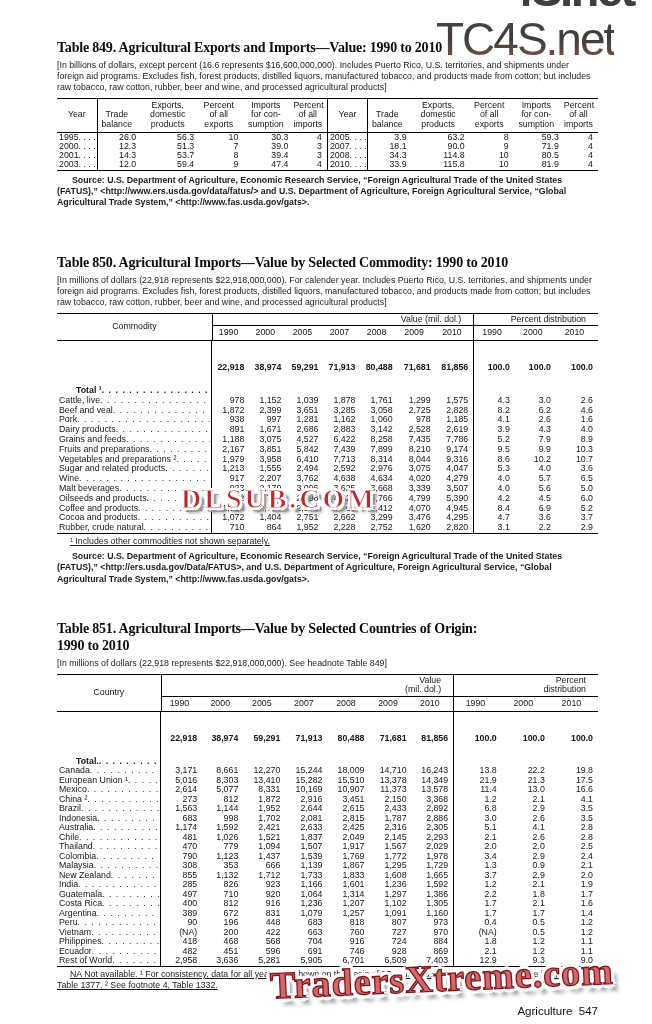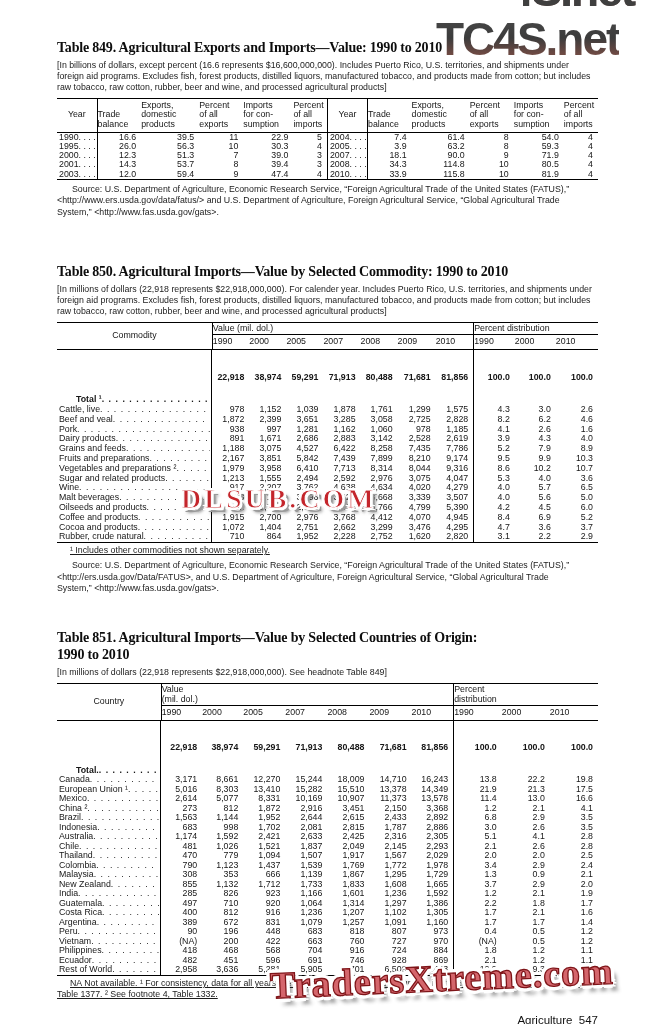--- a/index.html
+++ b/index.html
@@ -7,31 +7,31 @@
         font-family:"Liberation Sans",sans-serif;color:#161616;}
   .content{position:absolute;left:57px;top:0;width:541px;}
 
   .ttl{font-family:"Liberation Serif",serif;font-weight:bold;font-size:14px;
        line-height:1.2;margin:0;color:#0d0d0d;white-space:pre-line;letter-spacing:-0.2px;}
   .t849-ttl{margin-top:40px;}
   .t850-ttl{margin-top:46px;}
   .t851-ttl{margin-top:36px;}
 
   .headnote{font-size:8.8px;line-height:1.25;margin:3px 0 0 0;color:#1b1b1b;}
-  .src{font-size:8.8px;line-height:1.3;margin:4px 16px 0 0;text-indent:15px;color:#1b1b1b;}
+  .src{font-size:8.8px;line-height:1.3;margin:4px 16px 0 0;text-indent:15px;color:#1b1b1b;font-weight:bold;}
   .fnote{font-size:8.8px;line-height:1.25;margin:2px 0 0 0;text-indent:13px;color:#1b1b1b;text-decoration:underline;}
 
   table{border-collapse:collapse;table-layout:fixed;width:541px;font-size:8.8px;
         margin-top:5px;border-top:1.6px solid #000;border-bottom:1.6px solid #000;}
   thead{border-bottom:1px solid #000;}
-  th{font-weight:normal;vertical-align:bottom;text-align:left;
+  th{font-weight:normal;vertical-align:bottom;text-align:center;
      padding:2px 5px 2px 0;line-height:1.1;}
   th.pre{white-space:pre-line;}
   th.mid{vertical-align:middle;text-align:center;padding:2px 0;}
-  th.grp{text-align:left;border-bottom:1px solid #000;padding:1px 0;white-space:pre-line;}
+  th.grp{text-align:right;border-bottom:1px solid #000;padding:1px 12px;white-space:pre-line;}
   td{padding:0 5px 0 0;line-height:9.8px;white-space:nowrap;overflow:hidden;}
   td.num{text-align:right;}
   td.yr{text-align:left;padding:0 0 0 2px;}
   tr.b{font-weight:bold;}
   td.lbl{display:flex;align-items:baseline;padding:0 1px 0 2px;}
   .nm{white-space:pre;}
   .dots{flex:1 1 auto;overflow:hidden;white-space:nowrap;}
   .dots::before{content:" . . . . . . . . . . . . . . . . . . . . . . . . . . . . . . . . . . . . . . . . . . . . . . . . .";letter-spacing:1px;}
   .ind .nm{padding-left:17px;margin-top:45px;}
 
@@ -46,21 +46,21 @@
   #t851 th.pdiv,#t851 td:nth-child(9){border-left:1px solid #000;}
   .grp2{border-left:1px solid #000;}
   #t851 td{line-height:9.5px;}
 
   .pg-agri{font-size:11.5px;text-align:right;margin-top:14px;white-space:pre;color:#111;}
   .pg-census{font-size:12px;margin-top:6px;color:#222;}
 
   
   .wm{pointer-events:none;}
   .wm-tc4s{position:absolute;top:12px;left:436px;z-index:5;
-     font-family:"Liberation Sans",sans-serif;font-weight:700;font-size:46px;
+     font-family:"Liberation Sans",sans-serif;font-weight:400;font-size:46px;
      letter-spacing:-2px;color:#3f3f3f;}
   @supports ((-webkit-background-clip:text) or (background-clip:text)){
     .wm-tc4s,.wm-sliver-txt{
       background:linear-gradient(180deg,#4a4a4a 0%,#3c3c3c 48%,#6e4a43 78%,#96675d 100%);
       -webkit-background-clip:text;background-clip:text;color:transparent;}
   }
   .wm-sliver{position:absolute;top:0;left:508px;width:144px;height:12px;overflow:hidden;z-index:5;}
   .wm-sliver-txt{margin-top:-37px;font-family:"Liberation Sans",sans-serif;font-weight:900;
      font-size:46px;letter-spacing:-2px;color:#3f3f3f;}
   .wm-dlsub{position:absolute;top:483px;left:181px;z-index:6;
@@ -128,34 +128,20 @@
           <th class="pre">Imports
 for con-
 sumption</th>
           <th class="pre">Percent
 of all
 imports</th>
         </tr>
       </thead>
       <tbody>
           <tr>
-            <td class="yr">1990. . . .</td>
-            <td class="num">16.6</td>
-            <td class="num">39.5</td>
-            <td class="num">11</td>
-            <td class="num">22.9</td>
-            <td class="num">5</td>
-            <td class="yr">2004. . . .</td>
-            <td class="num">7.4</td>
-            <td class="num">61.4</td>
-            <td class="num">8</td>
-            <td class="num">54.0</td>
-            <td class="num">4</td>
-          </tr>
-          <tr>
             <td class="yr">1995. . . .</td>
             <td class="num">26.0</td>
             <td class="num">56.3</td>
             <td class="num">10</td>
             <td class="num">30.3</td>
             <td class="num">4</td>
             <td class="yr">2005. . . .</td>
             <td class="num">3.9</td>
             <td class="num">63.2</td>
             <td class="num">8</td>

